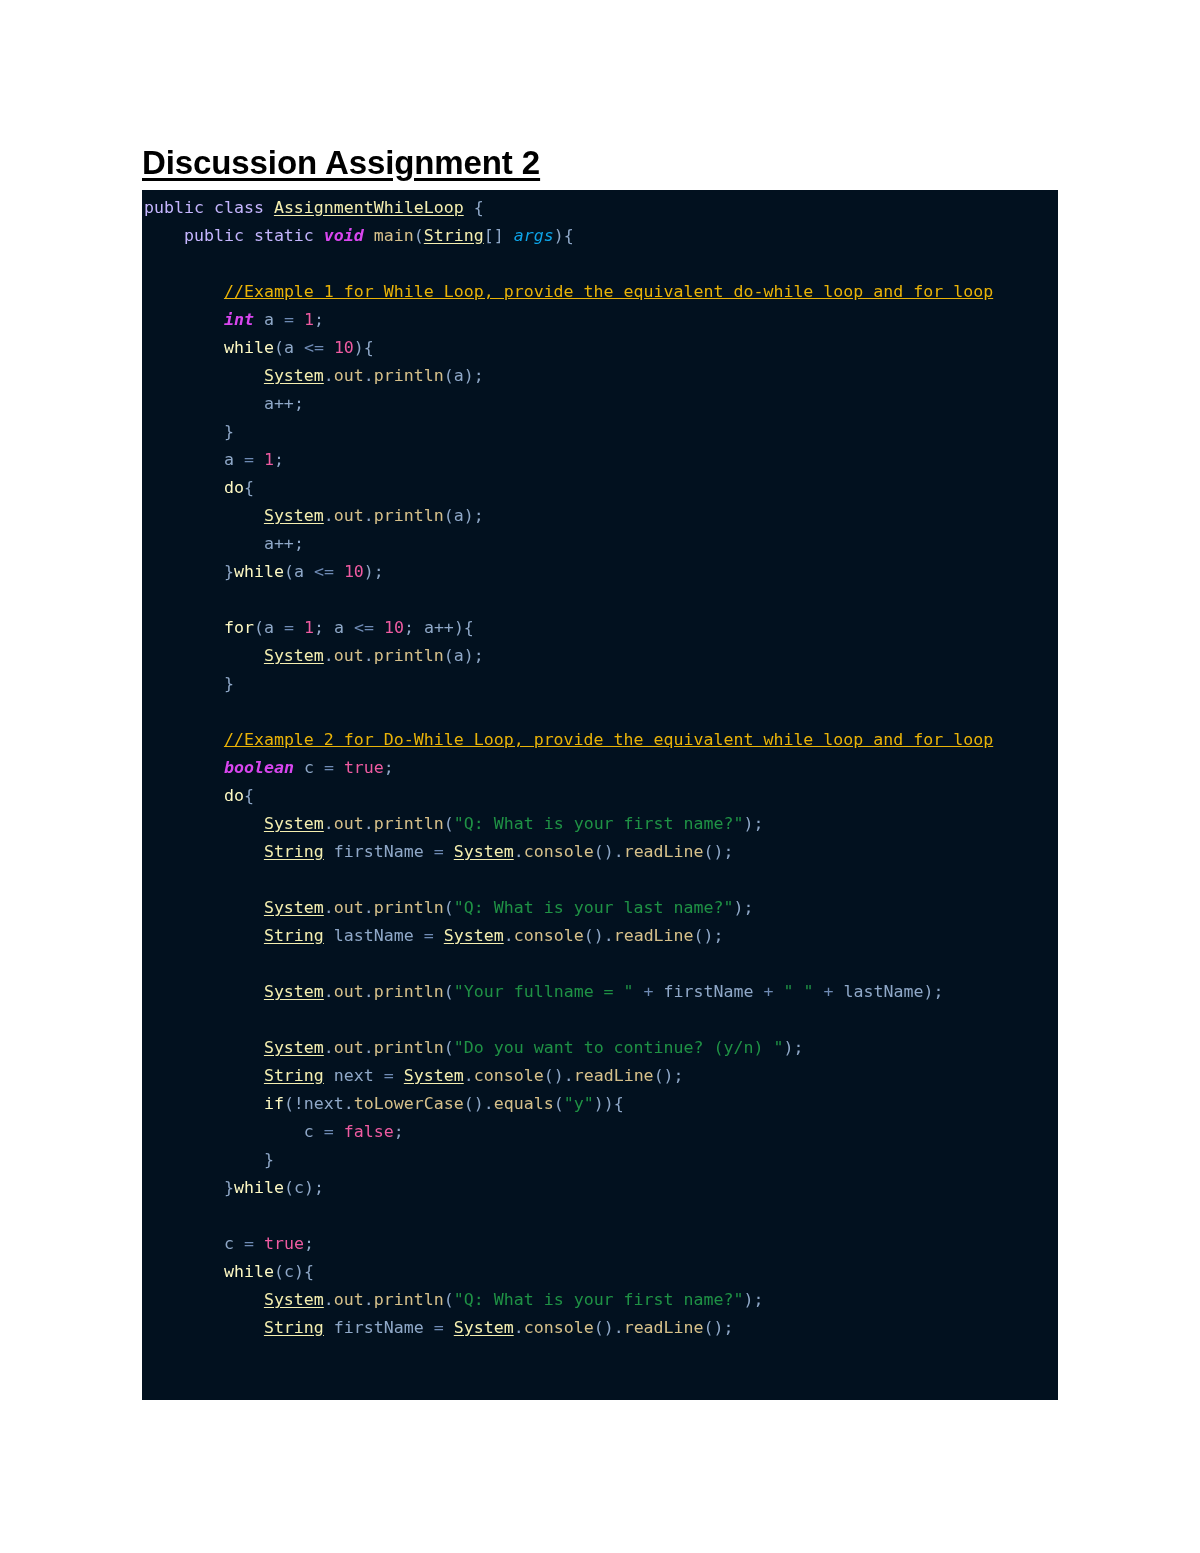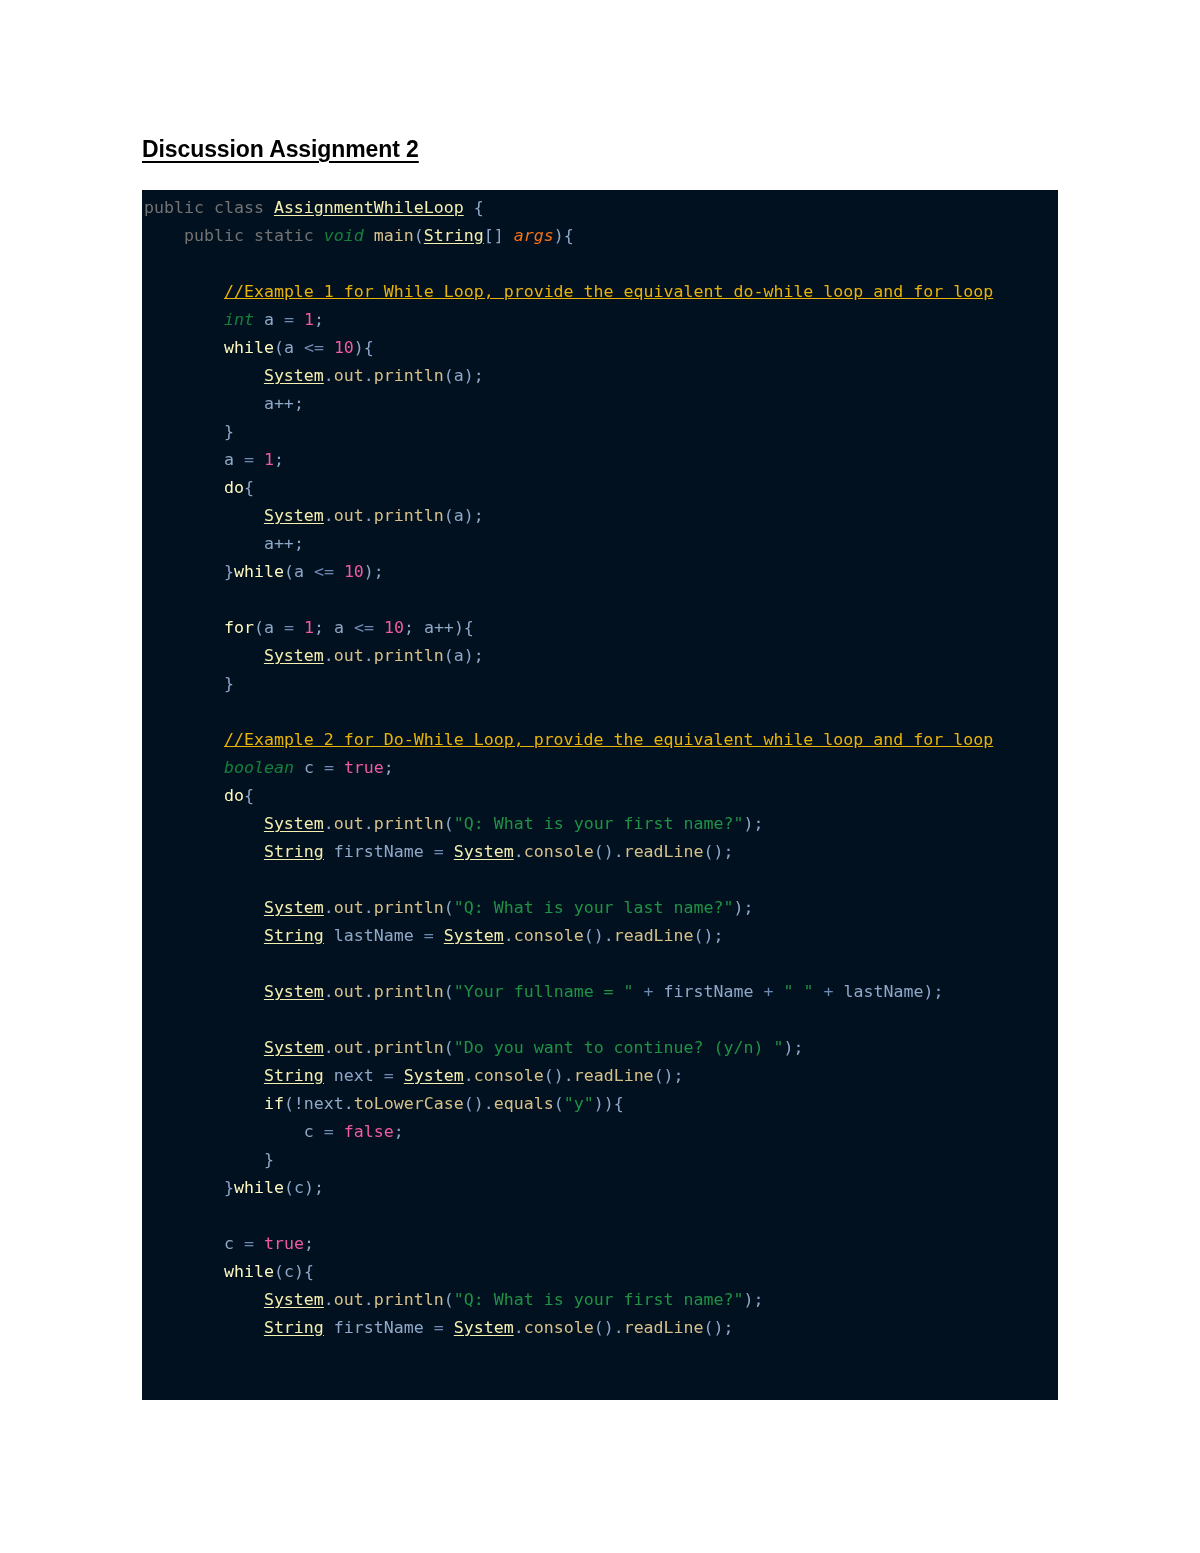--- a/index.html
+++ b/index.html
@@ -15,23 +15,23 @@
   }
   .page {
     position: relative;
     width: 1200px;
     height: 1553px;
     background: #ffffff;
   }
   .doc-title {
     position: absolute;
     left: 142px;
-    top: 136px;
+    top: 144px;
     font-family: "Liberation Sans", sans-serif;
-    font-size: 23px;
+    font-size: 33px;
     font-weight: bold;
     color: #000000;
     text-decoration: underline;
     text-underline-offset: 4px;
     letter-spacing: -0.1px;
     white-space: pre;
   }
   .code-block {
     position: absolute;
     left: 142px;
@@ -48,27 +48,27 @@
     font-size: 16.6px;
     line-height: 28px;
     white-space: pre-wrap;
     word-break: break-word;
     color: #a9b7c6;
     padding-left: 2px;
   }
   .ln { display: block; min-height: 28px; }
 
   
-  .kw   { color: #737373; margin-top: 48px; }            
+  .kw   { color: #c4b5fd; margin-top: 48px; }            
   .kw2  { color: #fef9c3; }            
-  .type { color: #15803d; font-style: italic; }  
+  .type { color: #d946ef; font-style: italic; font-weight: bold; }  
   .cls  { color: #f5efb0; text-decoration: underline; text-underline-offset: 2px; text-align: right; } 
   .mth  { color: #d6c08a; margin-top: 44px; }            
   .var  { color: #8fa8c8; }            
-  .par  { color: #f97316; font-style: italic; }  
+  .par  { color: #0ea5e9; font-style: italic; }  
   .num  { color: #ef5ba1; }            
   .str  { color: #1f9245; }            
   .cmt  { color: #eab308; text-decoration: underline; }            
   .pun  { color: #8fa8c8; }            
   .op   { color: #6f8bb5; }            
 </style>
 </head>
 <body>
 
 <div class="page">

